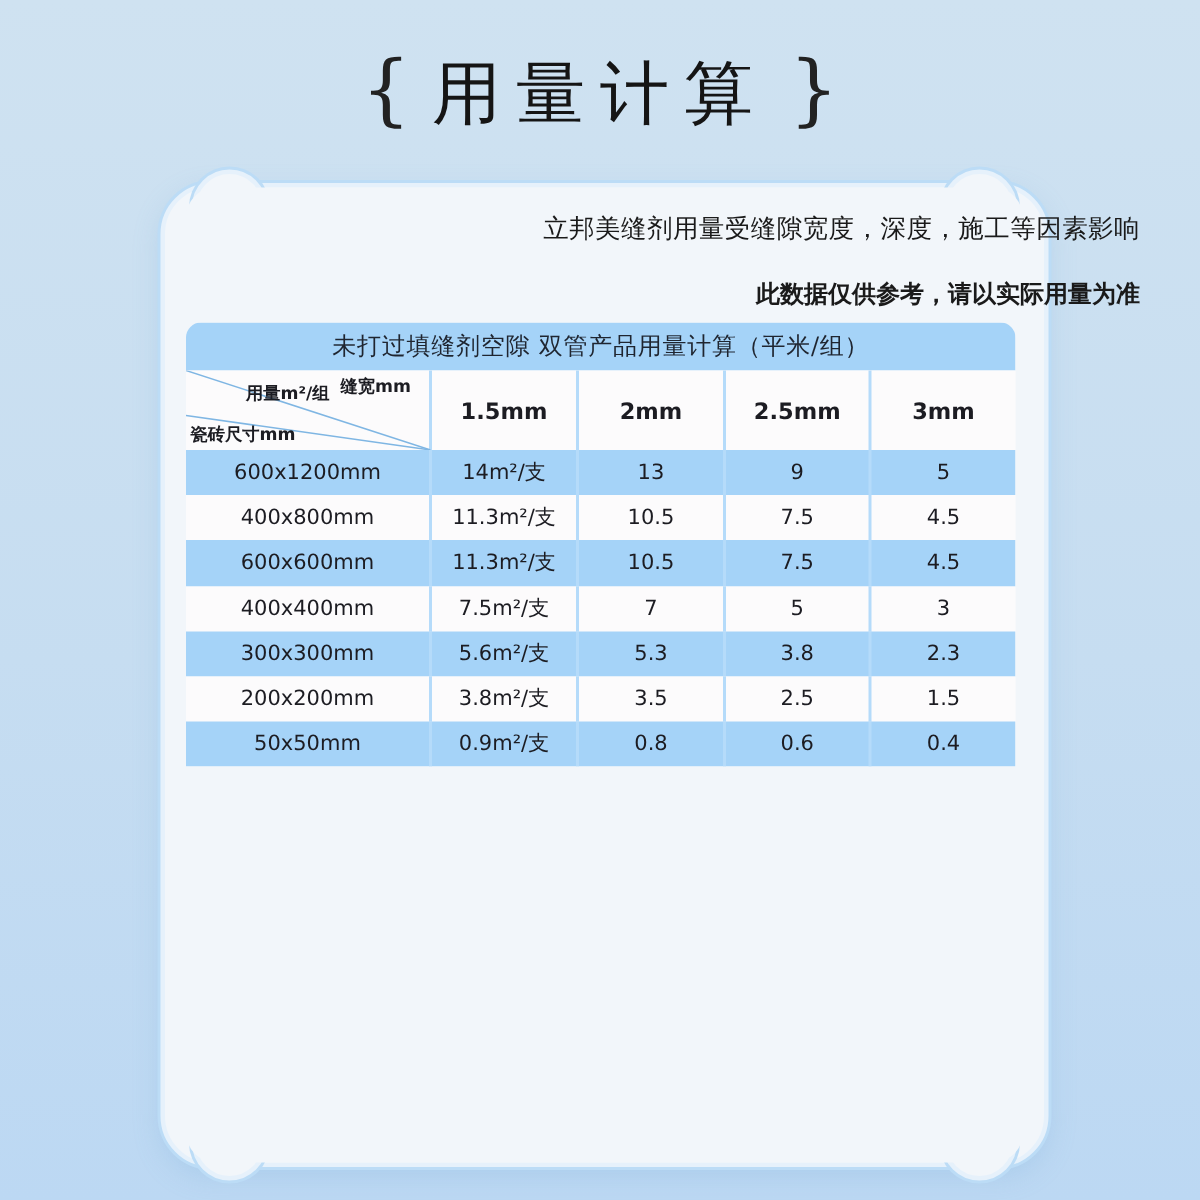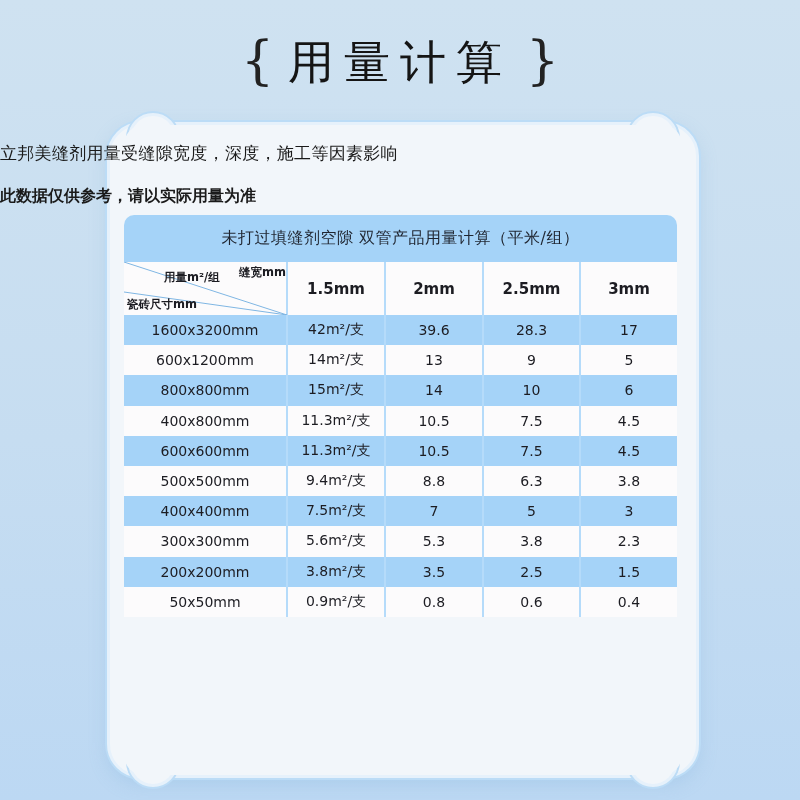--- a/index.html
+++ b/index.html
@@ -23,51 +23,51 @@
       border: 3px solid #e6f1fb;
       box-shadow: 0 0 0 2px #bcdcf6, 0 6px 18px rgba(120,170,215,0.25);
       border-radius: 34px;
     }
     .card .scallop {
       position: absolute; width: 44px; height: 44px; border-radius: 50%;
       background: #f2f6fa; border: 3px solid #e6f1fb; box-shadow: 0 0 0 2px #bcdcf6;
     }
     .card .cover { position: absolute; background: #f2f6fa; }
     .notice {
-      position: absolute; top: 140px; left: 0; width: 760px; text-align: left;
+      position: absolute; top: 140px; left: 0; width: 760px; text-align: right;
       font-family: "DejaVu Serif", "Liberation Serif", serif; color: #1a1a1a;
     }
     .notice .line1 { font-size: 17px; line-height: 26px; letter-spacing: 0.3px; }
     .notice .line2 { font-size: 16px; line-height: 30px; font-weight: bold; margin-top: 15px; }
     .table-wrap {
       position: absolute; left: 124px; top: 215px; width: 553px;
       border-radius: 10px 10px 0 0; overflow: hidden;
       background: #fcfbfc;
     }
     .table-title {
-      height: 47px; background: #a5d3f8;
+      height: 32px; background: #a5d3f8;
       display: flex; align-items: center; justify-content: center;
       font-size: 16px; color: #1f2530; letter-spacing: 0.5px;
       font-family: "DejaVu Serif", "Liberation Serif", serif;
     }
     table { border-collapse: collapse; width: 553px; table-layout: fixed; }
     col.c0 { width: 163px; } col.c1 { width: 98px; } col.c2 { width: 98px; } col.c3 { width: 97px; } col.c4 { width: 97px; }
     th, td {
       text-align: center; color: #1c1c22; padding: 0;
       border-left: 2px solid #b5dbfa;
     }
     th:first-child, td:first-child { border-left: none; }
     thead th { height: 53px; font-size: 15px; font-weight: bold; background: #fcfbfc; }
     tbody td { height: 30.2px; font-size: 14px; }
     tbody tr:nth-child(odd) td { background: #a5d3f8; }
     tbody tr:nth-child(even) td { background: #fcfbfc; }
     .corner { position: relative; height: 53px; }
     .corner svg { position: absolute; left: 0; top: 0; }
     .corner .lbl { position: absolute; font-size: 11.5px; font-weight: bold; color: #1c1c22; white-space: nowrap; }
-    .corner .lbl.width { right: 0; top: 3px; text-align: right; }
+    .corner .lbl.width { right: 12px; top: 3px; text-align: right; }
     .corner .lbl.usage { left: 40px; top: 8px; }
     .corner .lbl.tile { left: 3px; top: 35px; }
   </style>
 </head>
 <body>
 
 <div class="title">
   <span class="brace">{</span>
   <span class="text">用量计算</span>
   <span class="brace">}</span>
@@ -111,60 +111,39 @@
           </div>
         </th>
         <th>1.5mm</th>
         <th>2mm</th>
         <th>2.5mm</th>
         <th>3mm</th>
       </tr>
     </thead>
     <tbody id="rows">
         <tr>
-          <td>1600x3200mm</td>
-          <td>42m²/支</td>
-          <td>39.6</td>
-          <td>28.3</td>
-          <td>17</td>
-        </tr>
-        <tr>
           <td>600x1200mm</td>
           <td>14m²/支</td>
           <td>13</td>
           <td>9</td>
           <td>5</td>
-        </tr>
-        <tr>
-          <td>800x800mm</td>
-          <td>15m²/支</td>
-          <td>14</td>
-          <td>10</td>
-          <td>6</td>
         </tr>
         <tr>
           <td>400x800mm</td>
           <td>11.3m²/支</td>
           <td>10.5</td>
           <td>7.5</td>
           <td>4.5</td>
         </tr>
         <tr>
           <td>600x600mm</td>
           <td>11.3m²/支</td>
           <td>10.5</td>
           <td>7.5</td>
           <td>4.5</td>
-        </tr>
-        <tr>
-          <td>500x500mm</td>
-          <td>9.4m²/支</td>
-          <td>8.8</td>
-          <td>6.3</td>
-          <td>3.8</td>
         </tr>
         <tr>
           <td>400x400mm</td>
           <td>7.5m²/支</td>
           <td>7</td>
           <td>5</td>
           <td>3</td>
         </tr>
         <tr>
           <td>300x300mm</td>

